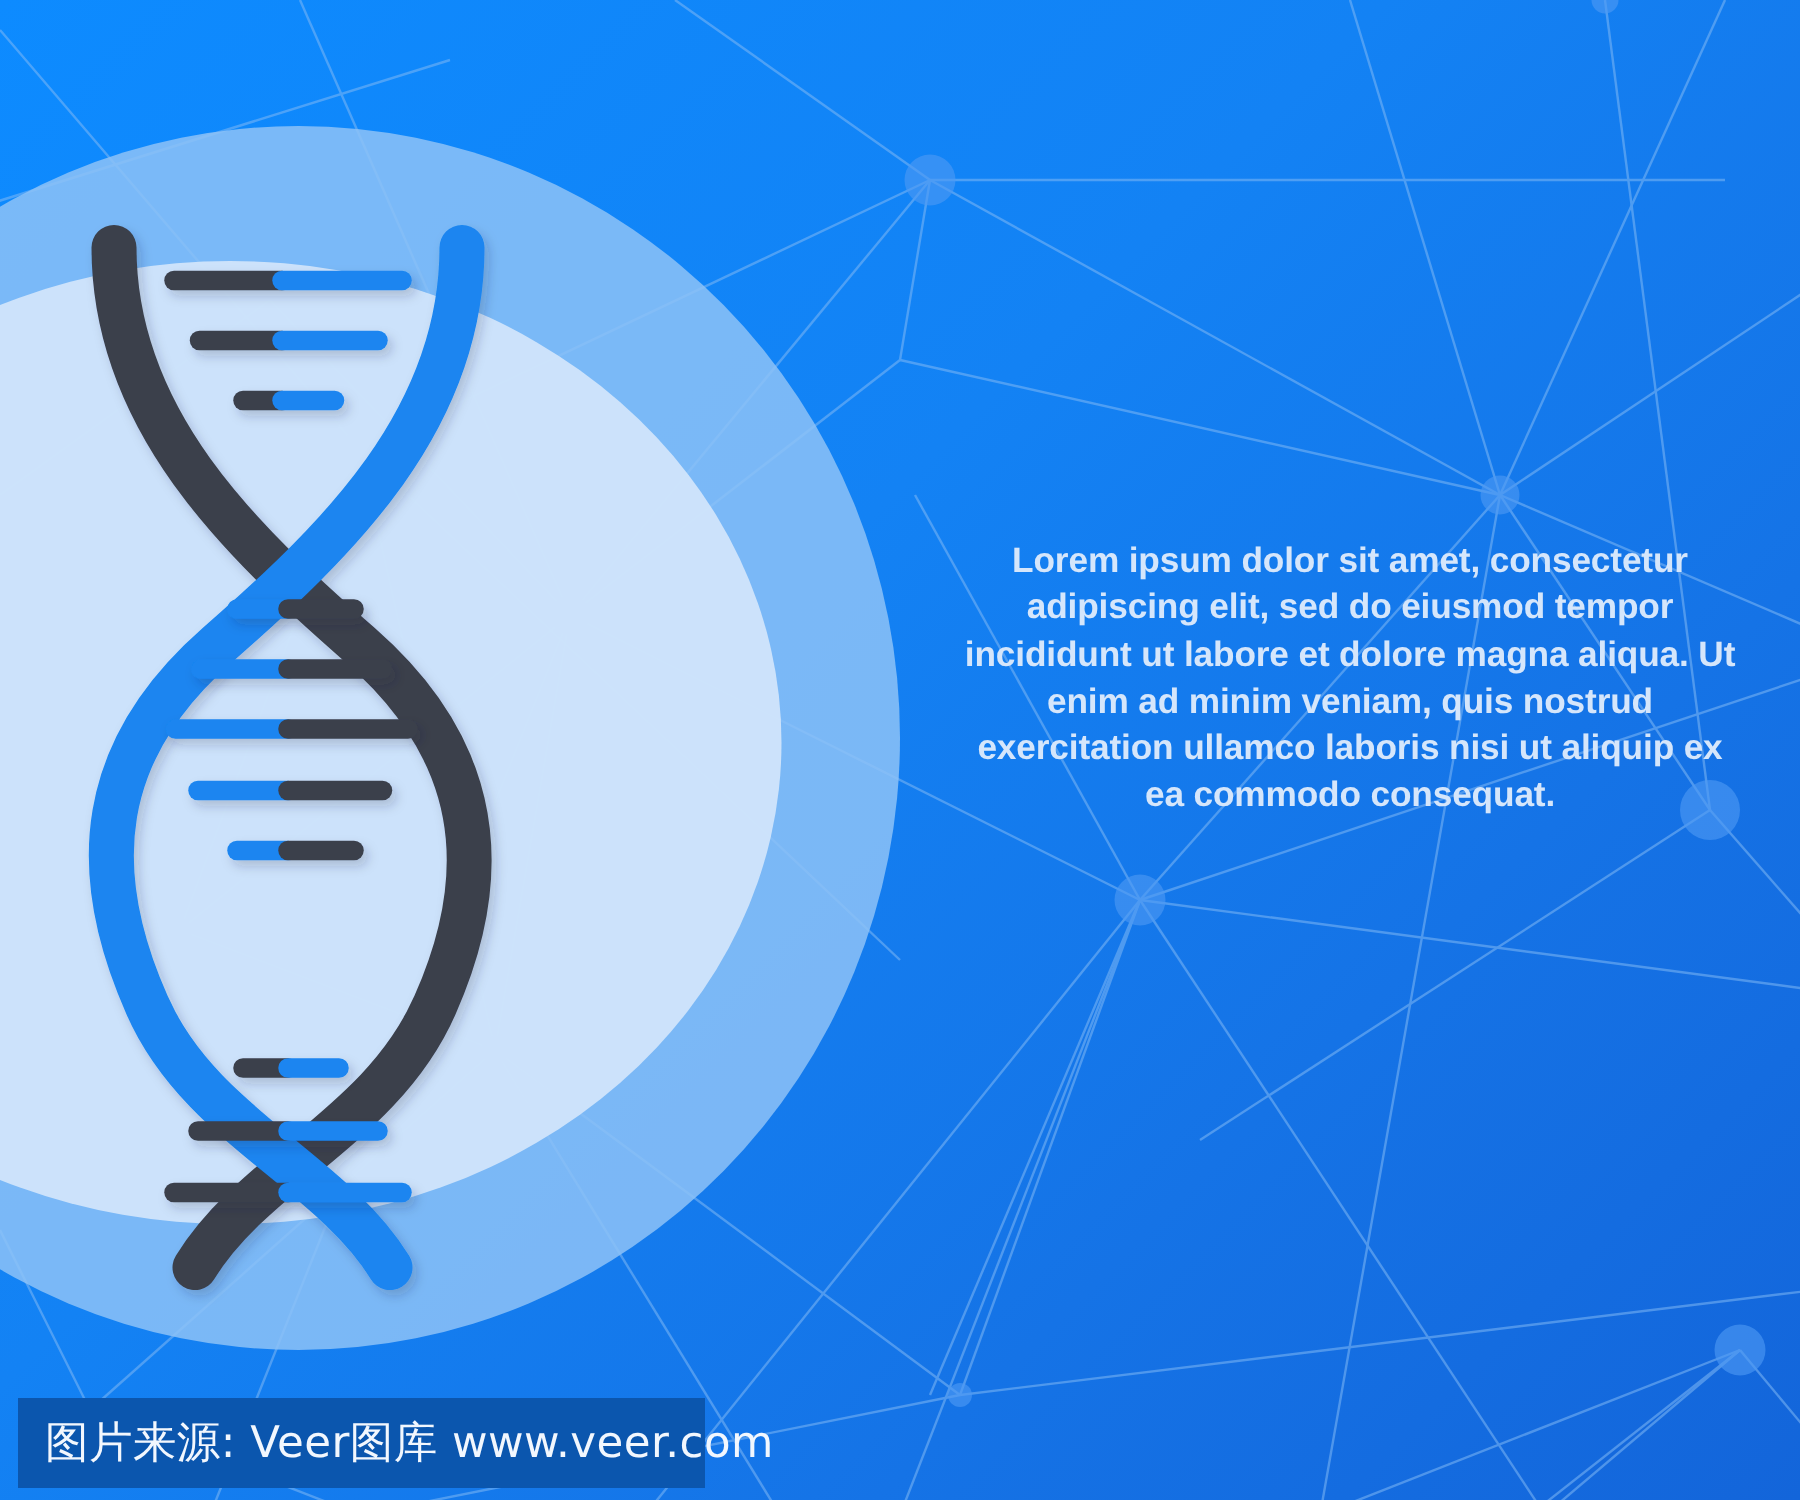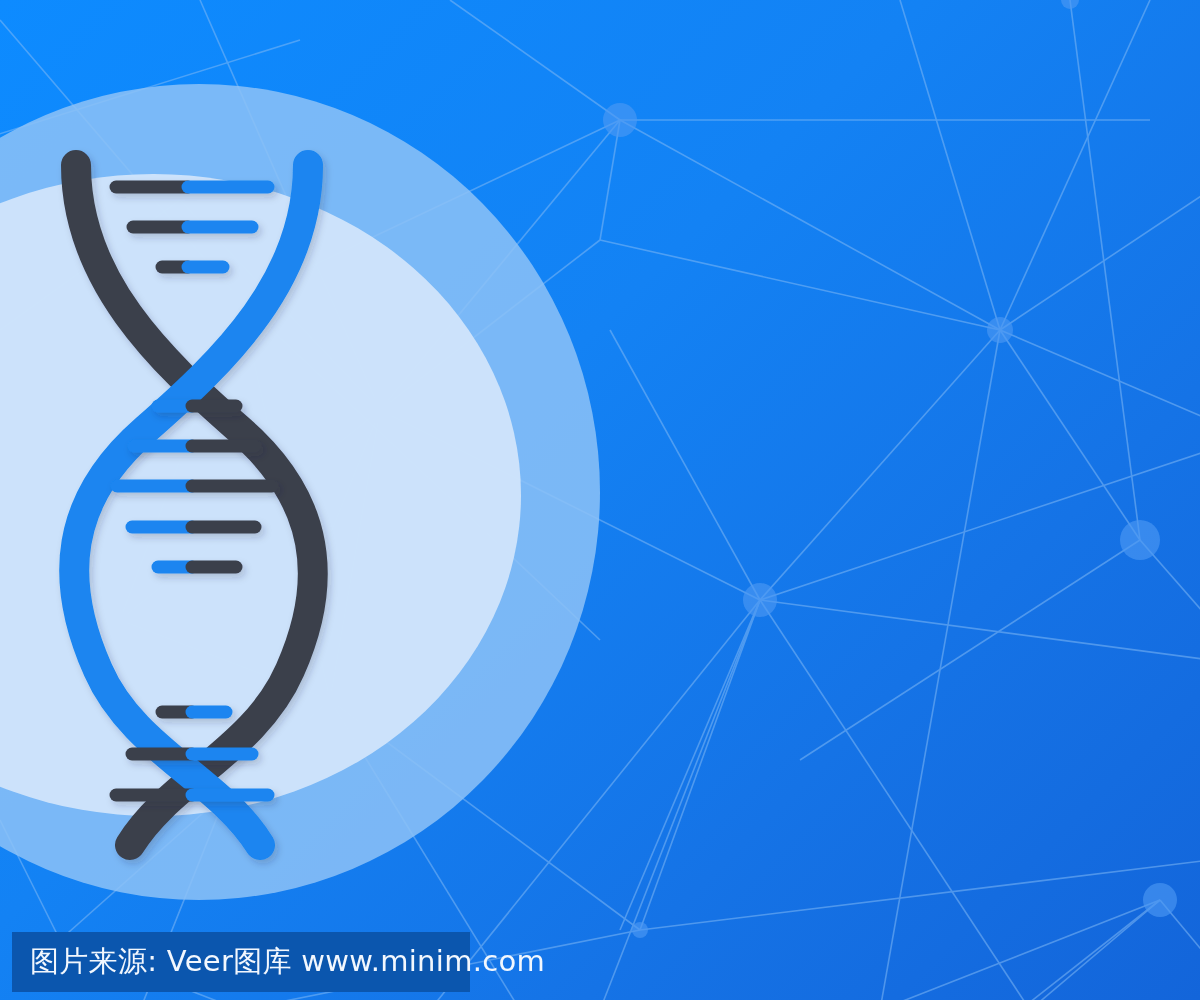--- a/index.html
+++ b/index.html
@@ -233,19 +233,20 @@
 
       <line x1="92" y1="624" x2="152" y2="624" stroke="#3a3f4c"></line>
       <line x1="152" y1="624" x2="212" y2="624" stroke="#1a85f0"></line>
 
       <line x1="76" y1="665" x2="152" y2="665" stroke="#3a3f4c"></line>
       <line x1="152" y1="665" x2="228" y2="665" stroke="#1a85f0"></line>
     </g>
   </svg>
 
   <div id="text-block">
+    <p id="body-copy">Lorem ipsum dolor sit amet, consectetur adipiscing elit, sed do eiusmod tempor incididunt ut labore et dolore magna aliqua. Ut enim ad minim veniam, quis nostrud exercitation ullamco laboris nisi ut aliquip ex ea commodo consequat.</p>
   </div>
 
   <div id="watermark-bar">
-    <span id="watermark-text">图片来源: Veer图库 www.minim.com</span>
+    <span id="watermark-text">图片来源: Veer图库 www.veer.com</span>
   </div>
 
 </div>
 
 </body></html>

